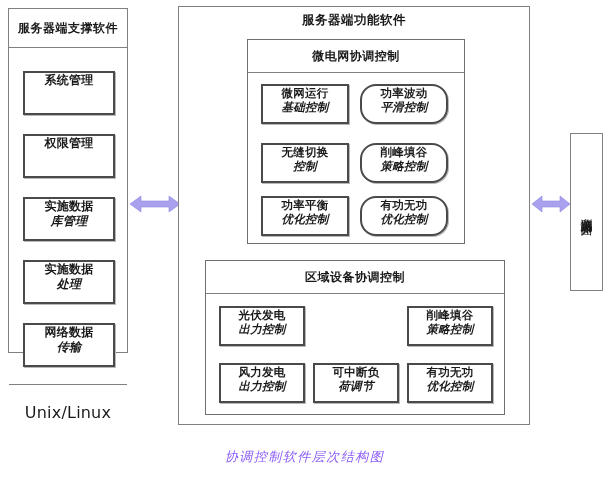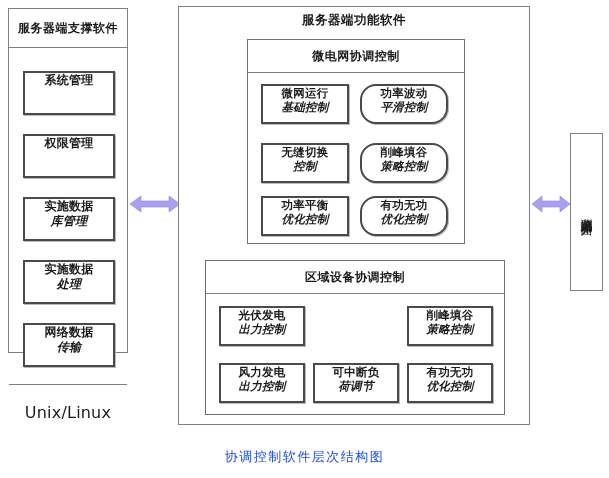--- a/index.html
+++ b/index.html
@@ -177,21 +177,22 @@
 
   
   #caption {
     position: absolute;
     left: 0;
     top: 448px;
     width: 609px;
     text-align: center;
     font-size: 13px;
     letter-spacing: 1.5px;
-    color: #1d4ed8;
+    color: #8b5cf6;
+    font-style: italic;
   }
 </style>
 </head>
 <body>
 
 <div id="diagram">
 
   <div class="panel" id="left-panel">
     <div class="panel-title">服务器端支撑软件</div>
     <div class="rule" id="left-panel-rule"></div>

